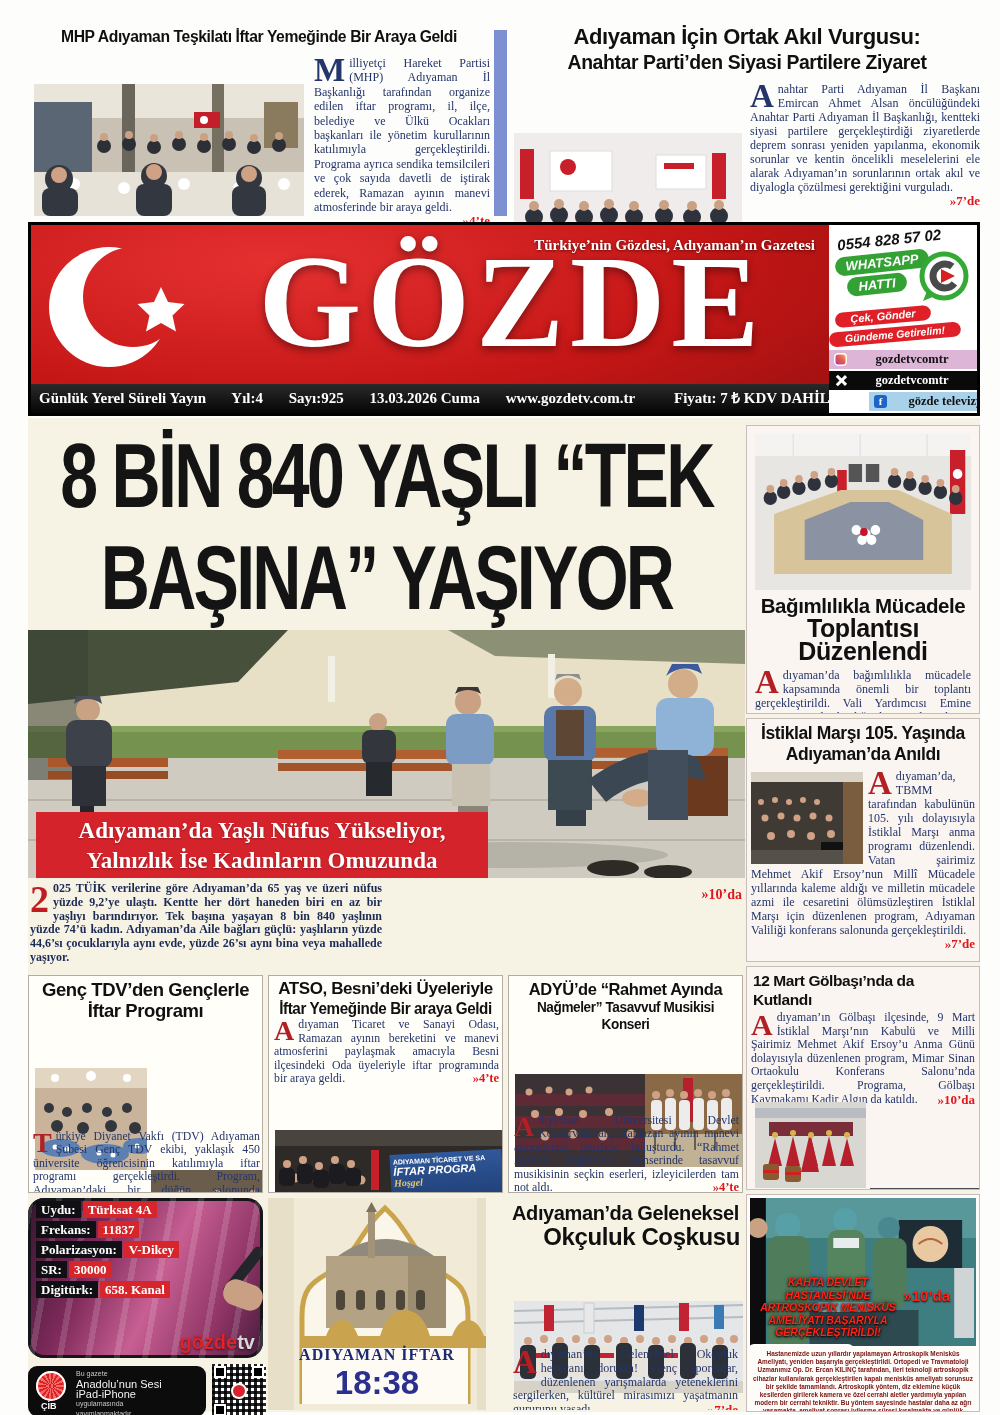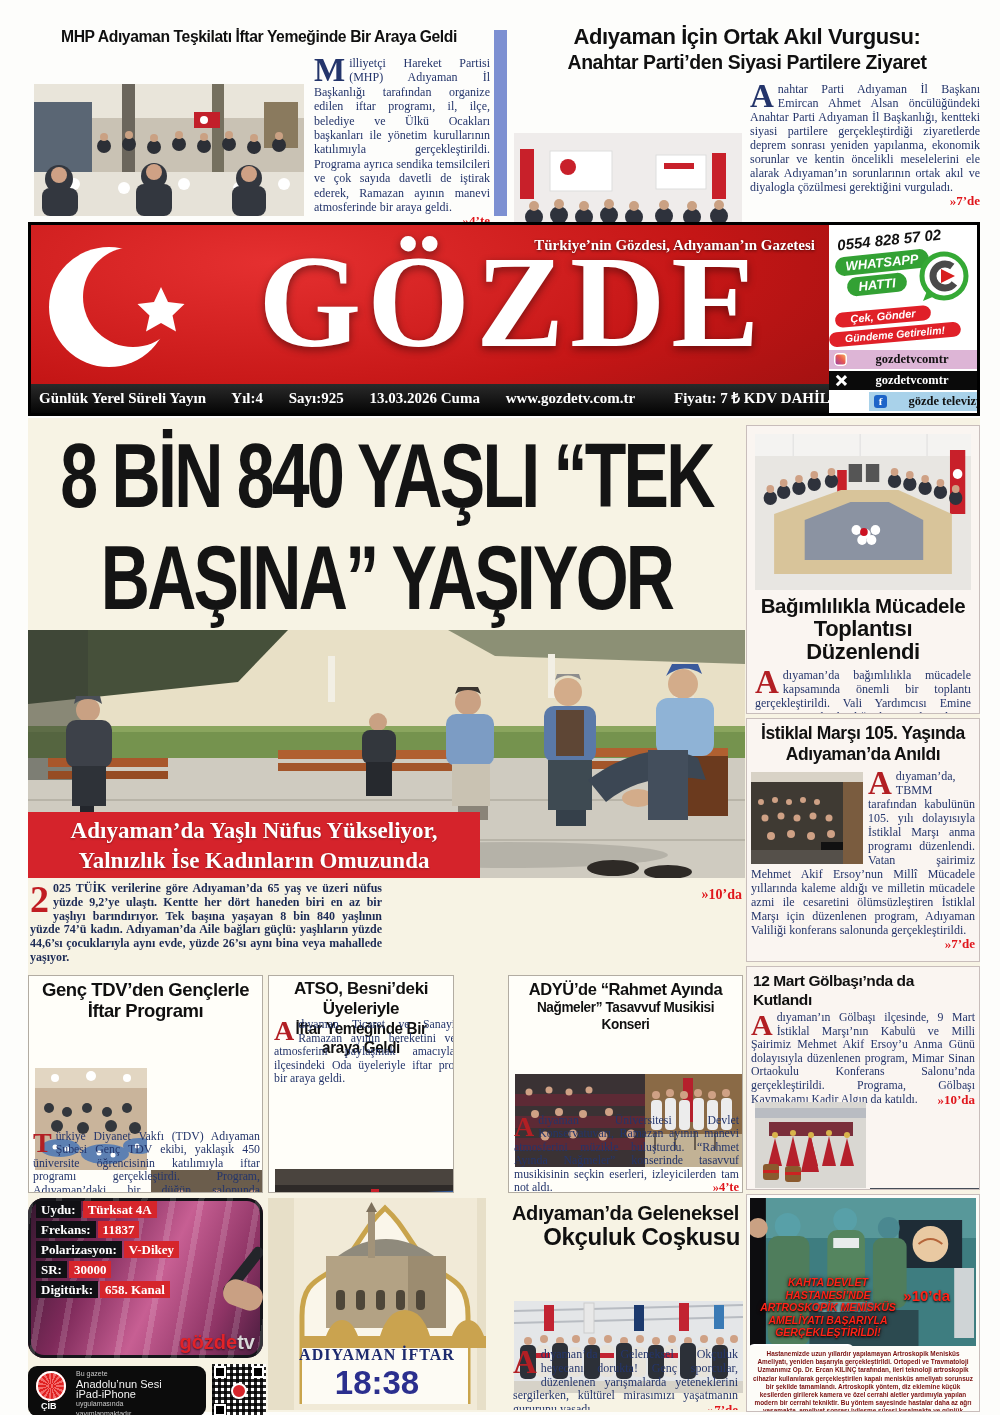--- a/index.html
+++ b/index.html
@@ -41,21 +41,21 @@
   .x-icon::before,.x-icon::after{content:"";position:absolute;left:6px;top:0;width:2.5px;height:13px;background:#fff;}
   .x-icon::before{transform:rotate(45deg);} .x-icon::after{transform:rotate(-45deg);}
   .fb-icon{width:13px;height:13px;margin-left:5px;border-radius:3px;background:#1d64c8;color:#fff;
       font-family:"Liberation Serif",serif;font-weight:bold;font-size:11px;text-align:center;line-height:13px;}
   .fb-icon::before{content:"f";}
   
   #main{left:28px;top:418px;width:952px;height:994px;background:#f7f3e4;}
   .bigline{position:absolute;left:0;width:717px;text-align:center;font-family:"Liberation Sans",sans-serif;
       font-weight:bold;color:#141414;font-size:74px;line-height:86px;letter-spacing:-3px;
       transform:scale(.92,1.22);transform-origin:center top;white-space:nowrap;}
-  #banner-red{position:absolute;left:0;bottom:0;width:452px;height:66px;background:#d5232b;color:#fff;
+  #banner-red{position:absolute;left:8px;bottom:0;width:452px;height:66px;background:#d5232b;color:#fff;
       text-align:center;font-family:"Liberation Serif",serif;font-weight:bold;font-size:23px;line-height:30px;padding-top:4px;box-sizing:border-box;
       text-shadow:0 1px 2px rgba(0,0,0,.35);}
   .leadtxt{font-family:"Liberation Serif",serif;font-weight:bold;color:#1b2a55;font-size:12px;line-height:13.8px;text-align:justify;}
   .leadtxt .dc{font-size:38px;color:#c01d22;line-height:.8;margin-right:4px;}
   .hosp-line{font-family:"Liberation Sans",sans-serif;font-weight:bold;font-style:italic;color:#ff2318;
       font-size:10.5px;line-height:12.5px;text-align:center;text-shadow:0 1px 2px #000,0 0 4px #300;}
   .hosp-small{font-family:"Liberation Sans",sans-serif;font-weight:bold;color:#7a1010;font-size:6.4px;line-height:8.2px;text-align:center;}
   
   #fbox{position:absolute;left:0;top:780px;width:235px;height:160px;border-radius:16px;
       background:linear-gradient(115deg,#33172e 0%,#7e2a5a 30%,#c75f93 55%,#8e3465 80%,#451b3c 100%);
@@ -387,21 +387,21 @@
             </g>
           <ellipse cx="56" cy="92" rx="40" ry="8" fill="#8a2e2e"></ellipse>
         </svg>
       </div>
       <div class="btxt abs" style="left:4px;top:154px;width:227px;font-size:11.8px;line-height:13.4px;">
         <span class="dc dc-r" style="font-size:28px;">T</span><span>ürkiye Diyanet Vakfı (TDV) Adıyaman Şubesi Genç TDV ekibi, yaklaşık 450 üniversite öğrencisinin katılımıyla iftar programı gerçekleştirdi. Program, Adıyaman’daki bir düğün salonunda düzenlendi.</span>
         
       </div>
     </div>
 
-    <div class="box abs" style="left:240px;top:557px;width:186px;height:218px;padding:3px;">
+    <div class="box abs" style="left:240px;top:557px;width:235px;height:218px;padding:3px;">
       <div class="bh" style="font-size:17px;line-height:20px;">ATSO, Besni’deki Üyeleriyle</div>
       <div class="bh" style="font-size:16px;line-height:19px;transform:scaleX(.95);">İftar Yemeğinde Bir araya Geldi</div>
       <div class="btxt abs" style="left:5px;top:42px;width:225px;font-size:11.8px;line-height:13.6px;">
         <span class="dc dc-r" style="font-size:28px;">A</span><span>dıyaman Ticaret ve Sanayi Odası, Ramazan ayının bereketini ve manevi atmosferini paylaşmak amacıyla Besni ilçesindeki Oda üyeleriyle iftar programında bir araya geldi.</span>
         <span class="pref" style="font-size:12.5px;display:inline;float:right;">»4’te</span>
       </div>
       <div class="photo abs" style="left:3px;top:112px;width:229px;height:103px;">
         <svg viewBox="0 0 229 103" preserveAspectRatio="none">
           <rect width="229" height="103" fill="#2e2a28"></rect>
           <rect width="229" height="16" fill="#4a443e"></rect>
@@ -555,21 +555,21 @@
               <circle cx="80" cy="38" r="4"></circle>
               <circle cx="146" cy="38" r="4"></circle>
               <circle cx="162" cy="41" r="4"></circle>
               <circle cx="178" cy="45" r="4"></circle>
               <circle cx="194" cy="49" r="4"></circle>
               <circle cx="210" cy="55" r="4"></circle>
             </g>
         </svg>
       </div>
       <div class="bh" style="font-size:20.5px;line-height:23px;margin-top:4px;">Bağımlılıkla Mücadele</div>
-      <div class="bh" style="font-size:22px;line-height:23px;">Toplantısı Düzenlendi</div>
+      <div class="bh" style="font-size:25px;line-height:23px;">Toplantısı Düzenlendi</div>
       <div class="btxt" style="margin-top:5px;font-size:12px;line-height:14px;">
         <span class="dc dc-r">A</span><span>dıyaman’da bağımlılıkla mücadele kapsamında önemli bir toplantı gerçekleştirildi. Vali Yardımcısı Emine Karataş başkanlığında düzenlenen toplantıda, hasta ve hasta yakınlarının yaşadığı sorunlar masaya yatırıldı, çözüm önerileri değerlendirildi.</span>
         
       </div>
     </div>
 
     <div class="rbox abs" style="left:718px;top:300px;width:234px;height:244px;padding:4px;">
       <div class="bh" style="font-size:17.5px;line-height:21px;">İstiklal Marşı 105. Yaşında</div>
       <div class="bh" style="font-size:17.5px;line-height:21px;">Adıyaman’da Anıldı</div>
       <div class="btxt" style="margin-top:4px;font-size:12px;line-height:14px;">

